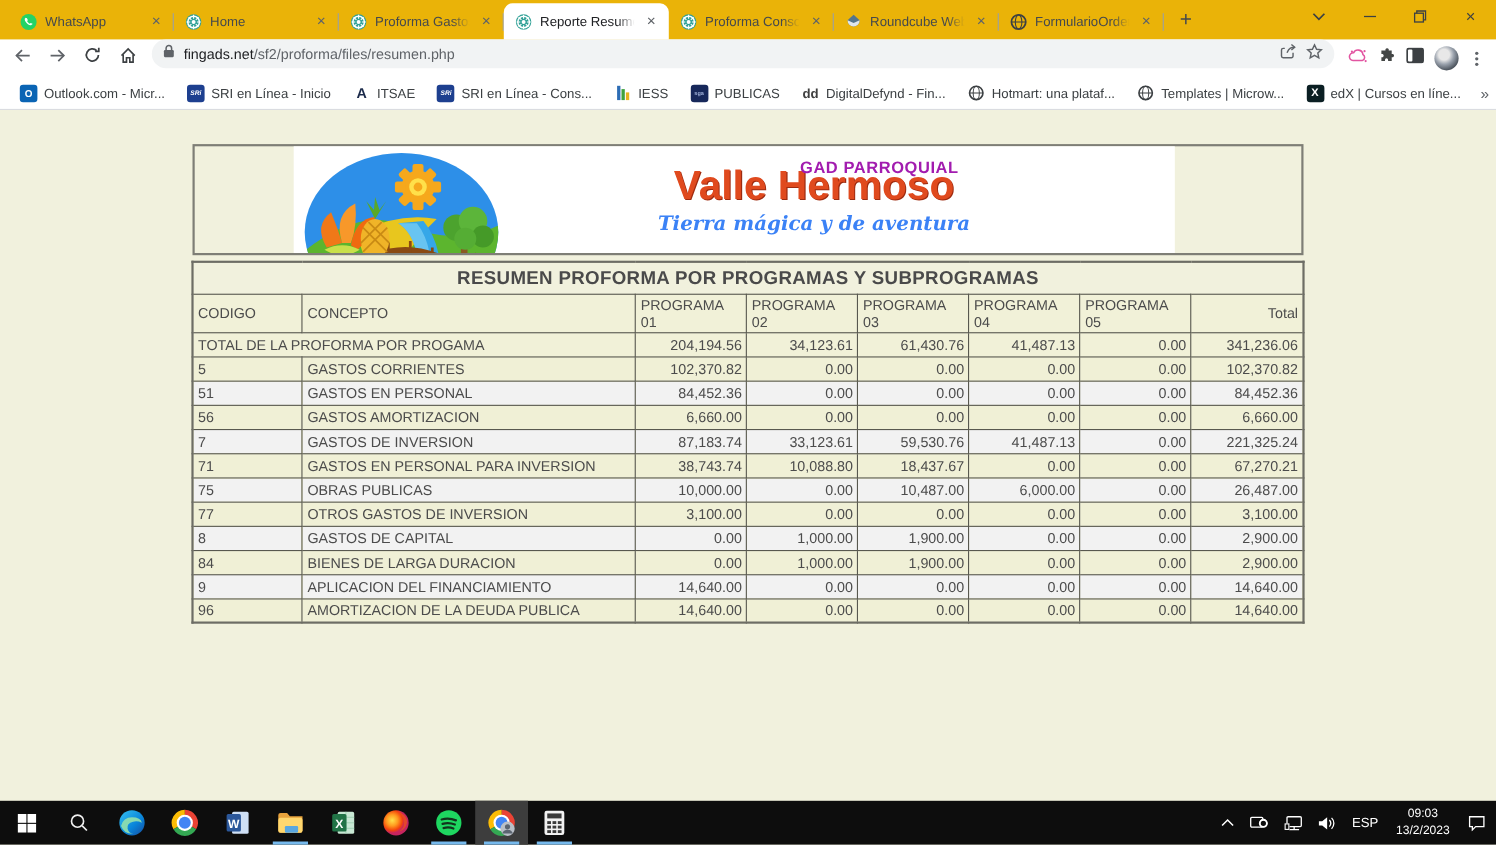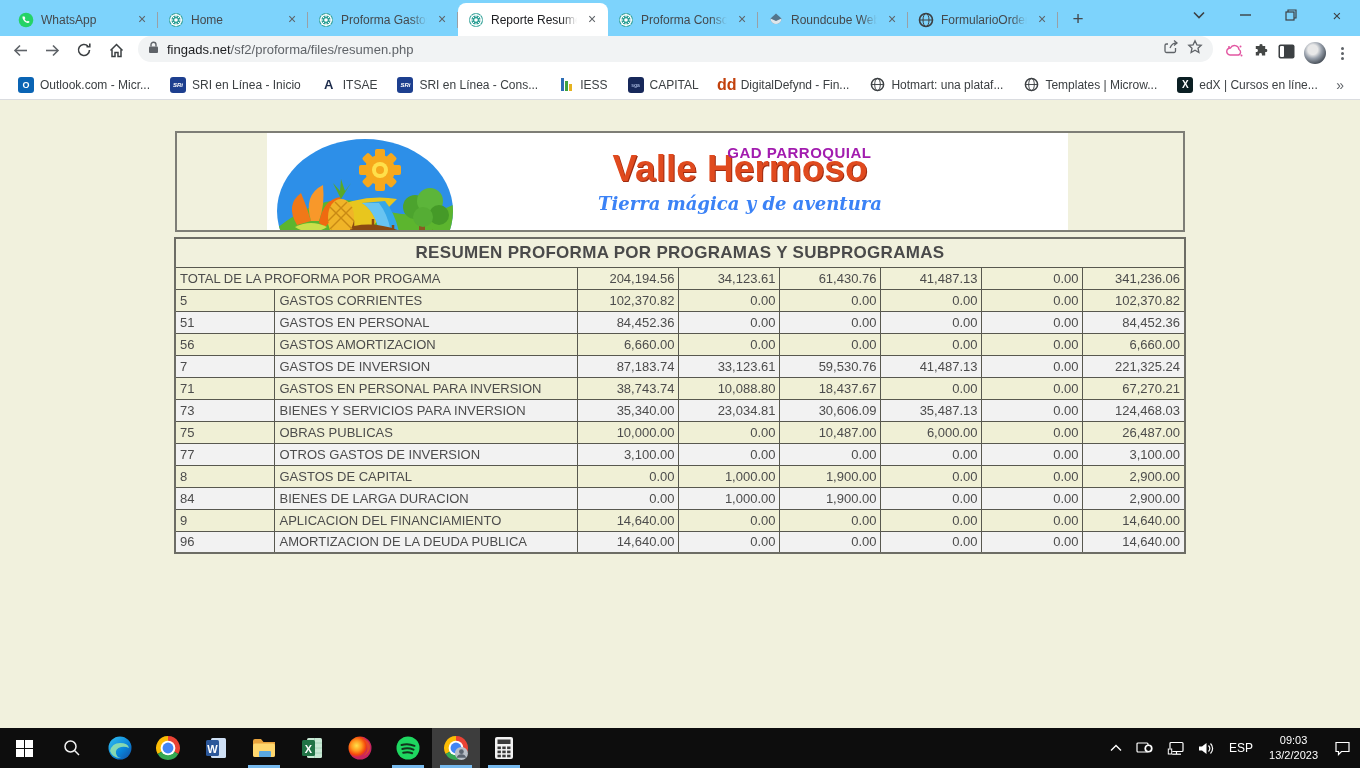--- a/index.html
+++ b/index.html
@@ -1,20 +1,20 @@
 <!DOCTYPE html>
 <html><head>
 <meta charset="utf-8">
 <style>
   * { margin:0; padding:0; box-sizing:border-box; }
   html,body { width:1360px; height:768px; overflow:hidden; font-family:"Liberation Sans", sans-serif; }
   body { display:flex; flex-direction:column; background:#f1f1dd; }
 
   
-  .tabstrip { height:36px; background:#7dd3fc; display:flex; align-items:flex-end; padding-left:8px; flex:none; }
+  .tabstrip { height:36px; background:#eab308; display:flex; align-items:flex-end; padding-left:8px; flex:none; }
   .tab { width:150px; height:33px; display:flex; align-items:center; gap:7px; padding:0 8px 0 10px;
          color:#45494d; font-size:12px; position:relative; cursor:default; flex:none; }
   .tab:not(.active)::after { content:""; position:absolute; right:0; top:9px; height:16px; width:1px; background:#9aa0a6; }
   .tab.active { background:#fff; border-radius:8px 8px 0 0; color:#202124; }
   .tab.active::after { display:none; }
   .tab-title { flex:1; overflow:hidden; white-space:nowrap;
                -webkit-mask-image:linear-gradient(90deg,#000 82%,transparent);
                mask-image:linear-gradient(90deg,#000 82%,transparent); }
   .tab-close { font-size:14px; color:#5f6368; width:16px; height:16px; line-height:15px; text-align:center; border-radius:50%; flex:none; }
   .favicon { width:16px; height:16px; flex:none; display:inline-flex; }
@@ -302,24 +302,24 @@
       <svg width="14" height="15" viewBox="0 0 14 15">
           <rect x="2" y="1" width="3" height="13" fill="#2d6db5"></rect>
           <rect x="6" y="4" width="3" height="10" fill="#3fa23f"></rect>
           <rect x="10" y="7" width="3" height="7" fill="#e6b320"></rect>
         </svg>
     </span>
     <span>IESS</span>
   </div>
   <div class="bm">
     <span class="bm-ico" style="background:#17285a;font-size:5px;color:#9fb0d8">sga</span>
-    <span>CAPITAL</span>
-  </div>
-  <div class="bm">
-    <span class="bm-ico" style="background:transparent;color:#c2410c;font-size:16px">dd</span>
+    <span>PUBLICAS</span>
+  </div>
+  <div class="bm">
+    <span class="bm-ico" style="background:transparent;color:#404040;font-size:12px">dd</span>
     <span>DigitalDefynd - Fin...</span>
   </div>
   <div class="bm">
     <span class="bm-ico" style="background:transparent">
         <svg viewBox="0 0 16 16" width="15" height="15">
           <use href="#globe-fav"></use>
         </svg>
       </span>
     <span>Hotmart: una plataf...</span>
   </div>
@@ -426,20 +426,30 @@
         <col style="width:101px">
         <col style="width:101px">
       <col style="width:101px">
         <col style="width:101px">
         <col style="width:102px">
     </colgroup>
     <thead>
       <tr class="title-row">
         <td colspan="8">RESUMEN PROFORMA POR PROGRAMAS Y SUBPROGRAMAS</td>
       </tr>
+      <tr class="head-row">
+        <th>CODIGO</th>
+        <th>CONCEPTO</th>
+        <th>PROGRAMA 01</th>
+        <th>PROGRAMA 02</th>
+        <th>PROGRAMA 03</th>
+        <th>PROGRAMA 04</th>
+        <th>PROGRAMA 05</th>
+        <th class="num">Total</th>
+      </tr>
       <tr class="total-row">
         <td colspan="2">TOTAL DE LA PROFORMA POR PROGAMA</td>
         <td class="num">204,194.56</td>
         <td class="num">34,123.61</td>
         <td class="num">61,430.76</td>
         <td class="num">41,487.13</td>
         <td class="num">0.00</td>
         <td class="num">341,236.06</td>
       </tr>
     </thead>
@@ -493,30 +503,20 @@
       <td>71</td>
       <td>GASTOS EN PERSONAL PARA INVERSION</td>
       <td class="num">38,743.74</td>
       <td class="num">10,088.80</td>
       <td class="num">18,437.67</td>
       <td class="num">0.00</td>
       <td class="num">0.00</td>
       <td class="num">67,270.21</td>
     </tr>
 
-    <tr>
-      <td>73</td>
-      <td>BIENES Y SERVICIOS PARA INVERSION</td>
-      <td class="num">35,340.00</td>
-      <td class="num">23,034.81</td>
-      <td class="num">30,606.09</td>
-      <td class="num">35,487.13</td>
-      <td class="num">0.00</td>
-      <td class="num">124,468.03</td>
-    </tr>
 
     <tr>
       <td>75</td>
       <td>OBRAS PUBLICAS</td>
       <td class="num">10,000.00</td>
       <td class="num">0.00</td>
       <td class="num">10,487.00</td>
       <td class="num">6,000.00</td>
       <td class="num">0.00</td>
       <td class="num">26,487.00</td>

